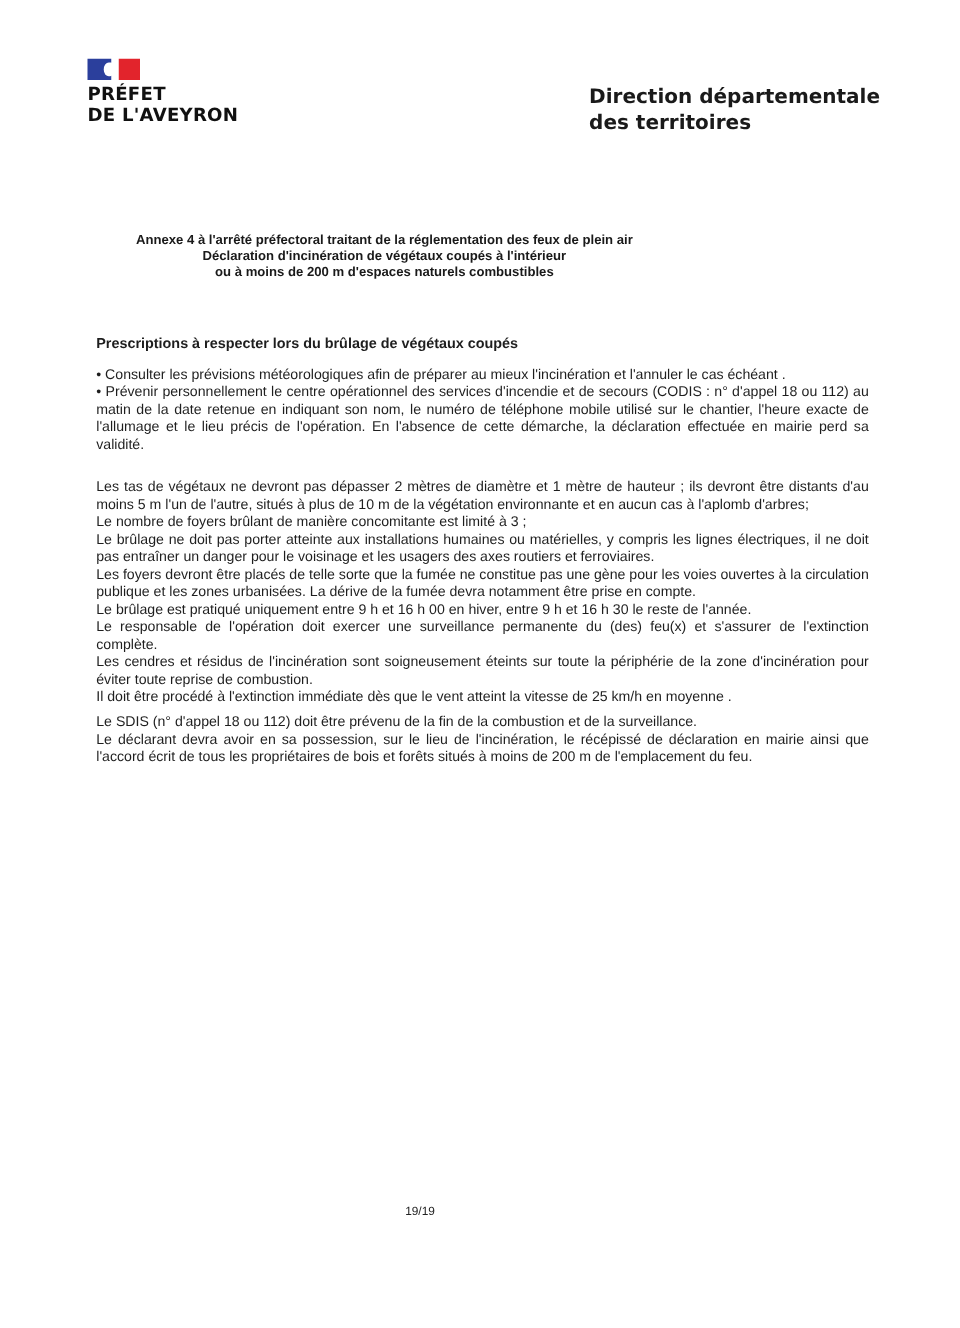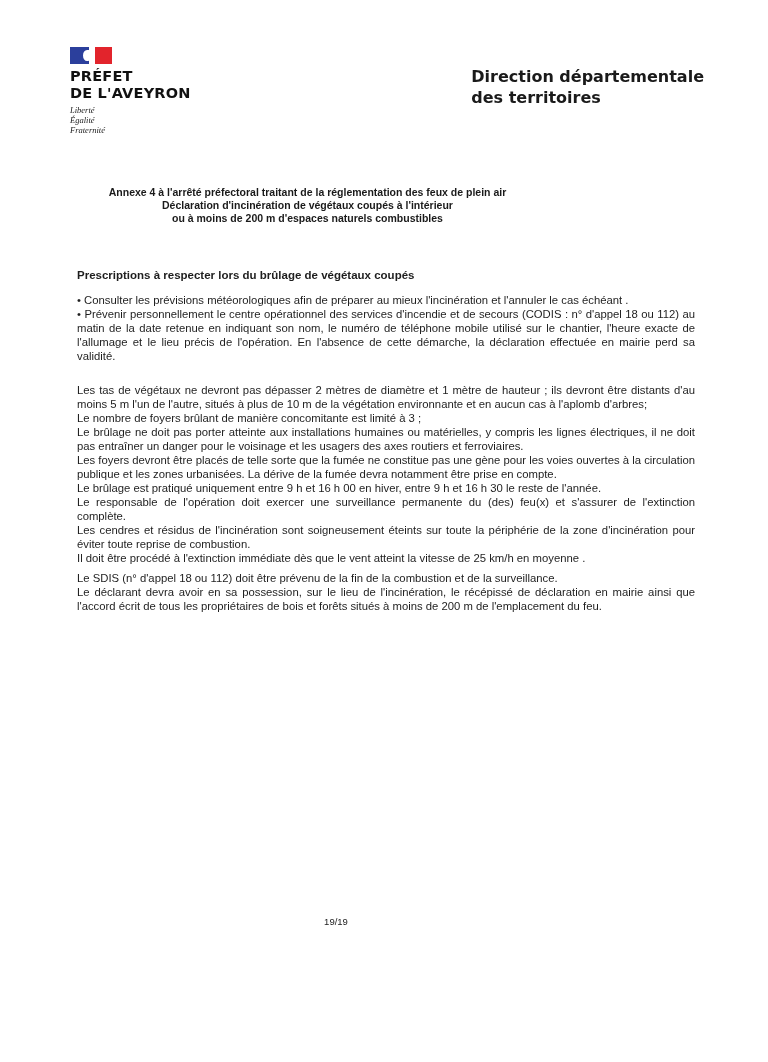--- a/index.html
+++ b/index.html
@@ -37,41 +37,36 @@
       position: absolute; left: 77px; width: 618px; top: 268px;
       font-size: 11.3px; line-height: 14px; color: #1e1e1e;
     }
     .content .heading { font-weight: bold; font-size: 11.5px; margin-bottom: 11px; }
     .content p { margin: 0; text-align: justify; }
     .content .gap { margin-top: 0; }
     .content .gap-big { margin-top: 20px; }
     .content .gap-small { margin-top: 6px; }
     .bullet::before { content: "• "; }
     .page-num {
-      position: absolute; left: 0; width: 672px; top: 916px; text-align: center;
+      position: absolute; left: 0; width: 672px; top: 964px; text-align: center;
       font-size: 9.5px; color: #222;
     }
   </style>
 </head>
 <body>
 
 <div class="logo-block">
   <div class="flag">
     <div class="blue" style="background: rgb(43, 63, 156);"></div>
     <div class="white" style="background: rgb(255, 255, 255);"></div>
     <div class="red" style="background: rgb(226, 36, 44);"></div>
   </div>
   <div class="prefet">
     <div>PRÉFET</div>
     <div>DE L'AVEYRON</div>
-  </div>
-  <div class="motto">
-    <div>Liberté</div>
-    <div>Égalité</div>
-    <div>Fraternité</div>
   </div>
 </div>
 
 <div class="dept">
   <div>Direction départementale</div>
   <div>des territoires</div>
 </div>
 
 <div class="annex">
   <div>Annexe 4 à l'arrêté préfectoral traitant de la réglementation des feux de plein air</div>

